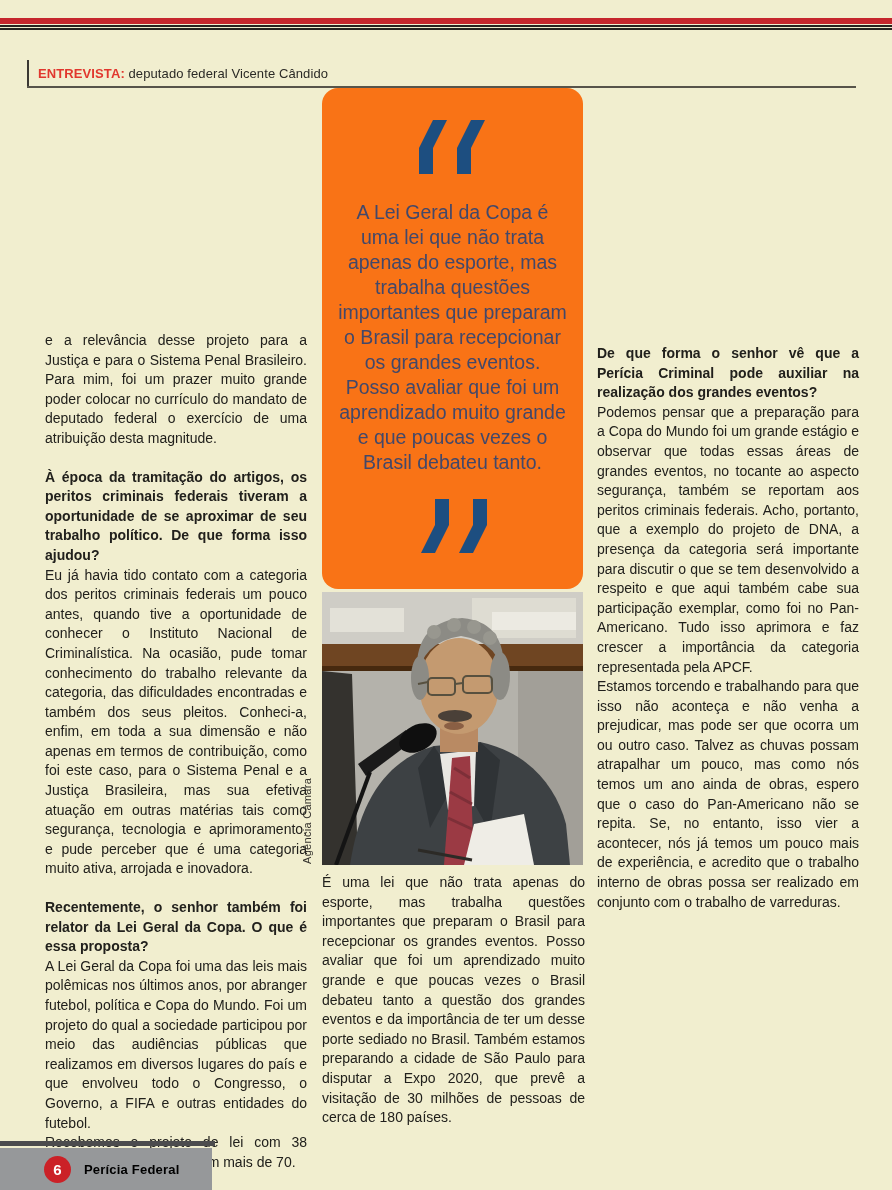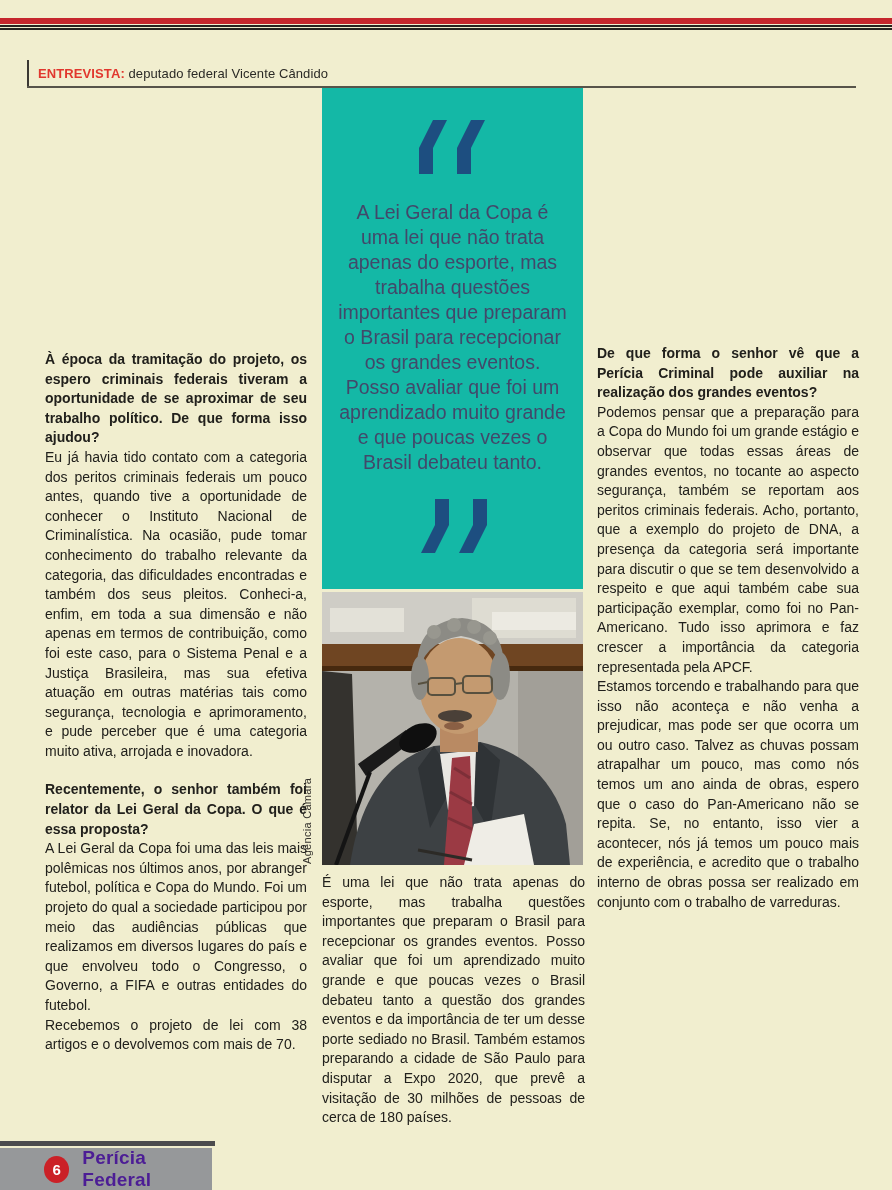--- a/index.html
+++ b/index.html
@@ -17,21 +17,21 @@
   
   .kicker-vline { position:absolute; left:27px; top:60px; width:2px; height:27px; background:#3b3833; }
   .kicker-text  { position:absolute; left:38px; top:66px; font-size:13px; letter-spacing:.1px; white-space:nowrap; }
   .kicker-label { color:#e1372e; font-weight:bold; }
   .kicker-subject { color:#2b2a26; }
   .kicker-rule  { position:absolute; left:27px; top:86px; width:829px; height:2px; background:#57544a; }
 
   
   .quote-box {
     position:absolute; left:322px; top:88px; width:261px; height:501px;
-    background:#14b8a6; display:flex; flex-direction:column; align-items:center;
+    background:#f97316; display:flex; flex-direction:column; align-items:center;border-radius:16px;
   }
   .qmark { margin-top:32px; }
   .qmark svg { display:block; }
   .qmark-close { margin-top:24px; transform:rotate(180deg); }
   .quote-text {
     margin-top:26px; width:232px; font-size:19.5px; line-height:25px;
     color:#42486a; text-align:center;
   }
 
   
@@ -59,21 +59,21 @@
   .footer-darkline { position:absolute; left:0; top:1141px; width:215px; height:5px; background:#4c4c4e; }
   .footer-bar {
     position:absolute; left:0; top:1148px; width:212px; height:42px;
     background:#96989a; display:flex; align-items:center;
   }
   .page-circle {
     width:27px; height:27px; border-radius:50%; background:#cb2127;
     color:#ffffff; font-weight:bold; font-size:15px;
     display:flex; align-items:center; justify-content:center; margin-left:44px;
   }
-  .footer-title { color:#4c1d95; font-weight:bold; font-size:19px; margin-left:13px; letter-spacing:.2px; }
+  .footer-title { color:#000000; font-weight:bold; font-size:13px; margin-left:13px; letter-spacing:.2px; }
 </style>
 </head>
 <body>
 
 <div class="page">
 
   <div class="bar bar-red"></div>
   <div class="bar bar-dark1"></div>
   <div class="bar bar-dark2"></div>
 
@@ -144,21 +144,22 @@
       <ellipse cx="96" cy="146" rx="20" ry="13" fill="#0f0f0f" transform="rotate(-28 96 146)"></ellipse>
       <line x1="48" y1="180" x2="14" y2="273" stroke="#141414" stroke-width="4"></line>
 
       <polygon points="152,232 202,222 212,273 142,273" fill="#efede6"></polygon>
       <line x1="150" y1="268" x2="96" y2="258" stroke="#2c2a26" stroke-width="3"></line>
     </svg>
   </div>
   <div class="photo-credit">Agência Câmara</div>
 
   <div class="col col-left">
-    <p class="para q gap">À época da tramitação do projeto, os espero criminais federais tiveram a oportunidade de se aproximar de seu trabalho político. De que forma isso ajudou?</p>
+    <p class="para">e a relevância desse projeto para a Justiça e para o Sistema Penal Brasileiro. Para mim, foi um prazer muito grande poder colocar no currículo do mandato de deputado federal o exercício de uma atribuição desta magnitude.</p>
+    <p class="para q gap">À época da tramitação do artigos, os peritos criminais federais tiveram a oportunidade de se aproximar de seu trabalho político. De que forma isso ajudou?</p>
     <p class="para">Eu já havia tido contato com a categoria dos peritos criminais federais um pouco antes, quando tive a oportunidade de conhecer o Instituto Nacional de Criminalística. Na ocasião, pude tomar conhecimento do trabalho relevante da categoria, das dificuldades encontradas e também dos seus pleitos. Conheci-a, enfim, em toda a sua dimensão e não apenas em termos de contribuição, como foi este caso, para o Sistema Penal e a Justiça Brasileira, mas sua efetiva atuação em outras matérias tais como segurança, tecnologia e aprimoramento, e pude perceber que é uma categoria muito ativa, arrojada e inovadora.</p>
     <p class="para q gap">Recentemente, o senhor também foi relator da Lei Geral da Copa. O que é essa proposta?</p>
     <p class="para">A Lei Geral da Copa foi uma das leis mais polêmicas nos últimos anos, por abranger futebol, política e Copa do Mundo. Foi um projeto do qual a sociedade participou por meio das audiências públicas que realizamos em diversos lugares do país e que envolveu todo o Congresso, o Governo, a FIFA e outras entidades do futebol.</p>
     <p class="para">Recebemos o projeto de lei com 38 artigos e o devolvemos com mais de 70.</p>
   </div>
 
   <div class="col col-middle">
     <p class="para">É uma lei que não trata apenas do esporte, mas trabalha questões importantes que preparam o Brasil para recepcionar os grandes eventos. Posso avaliar que foi um aprendizado muito grande e que poucas vezes o Brasil debateu tanto a questão dos grandes eventos e da importância de ter um desse porte sediado no Brasil. Também estamos preparando a cidade de São Paulo para disputar a Expo 2020, que prevê a visitação de 30 milhões de pessoas de cerca de 180 países.</p>
   </div>
 

